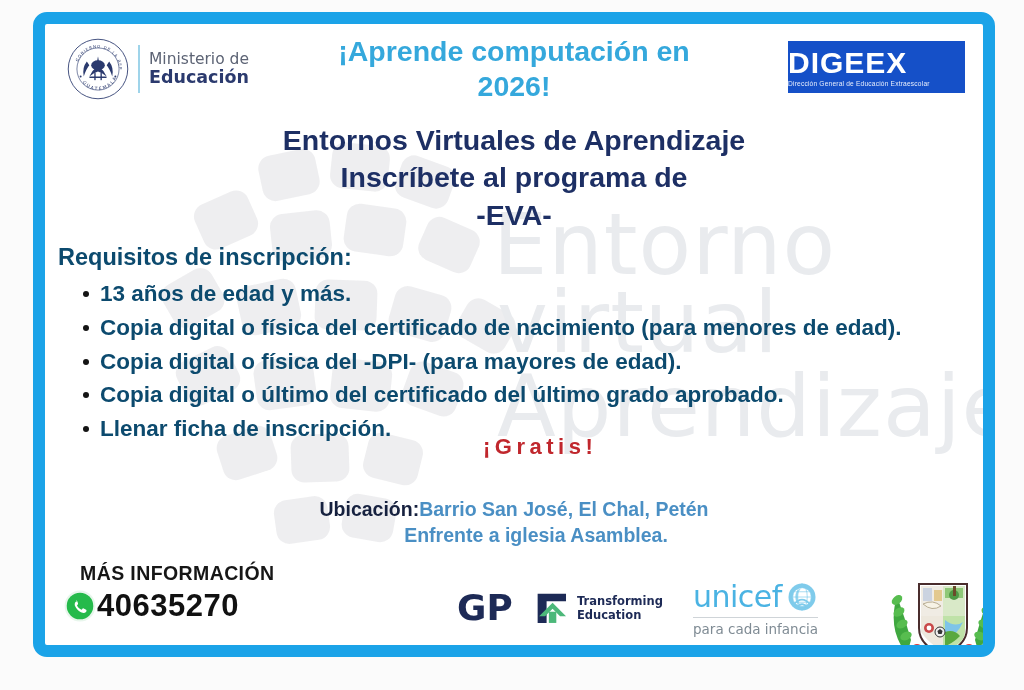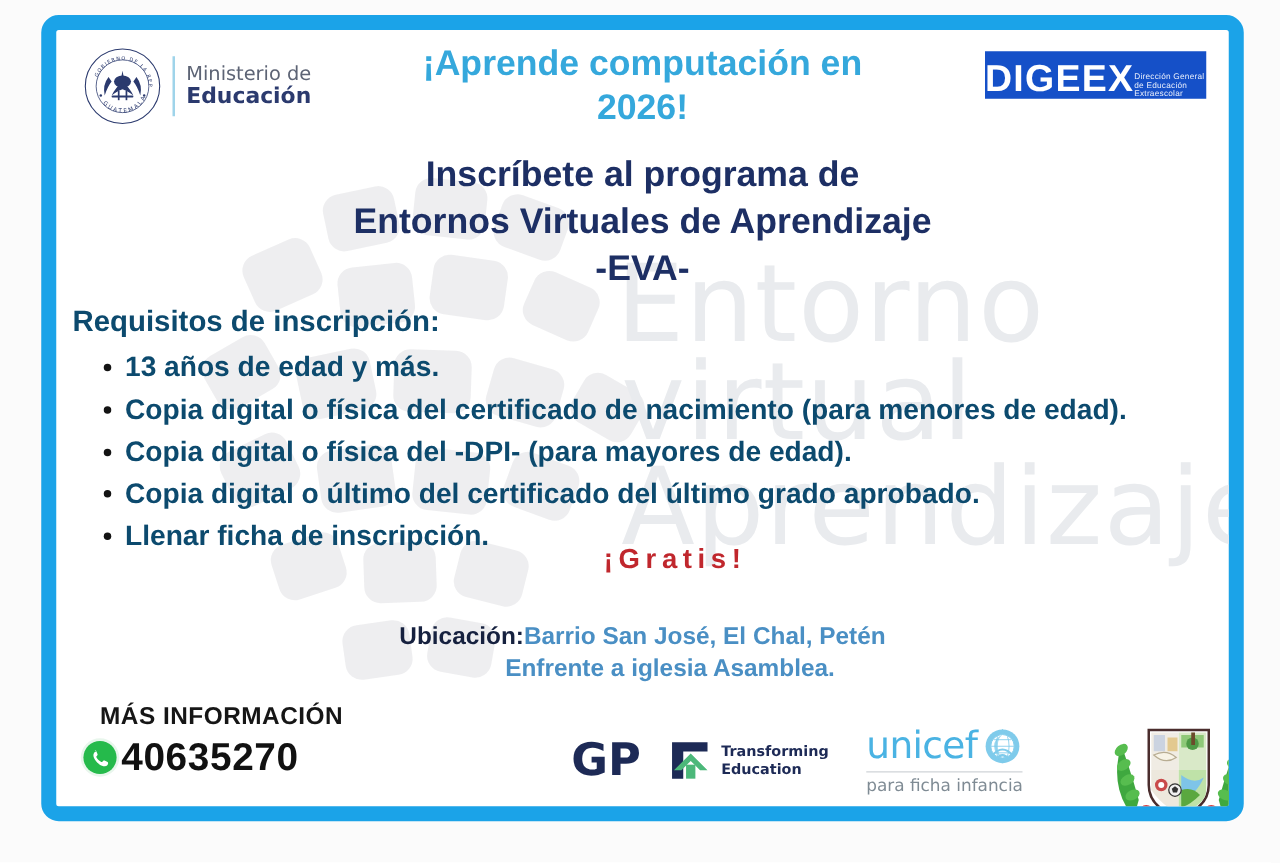--- a/index.html
+++ b/index.html
@@ -82,25 +82,25 @@
     font-family: "DejaVu Sans", sans-serif;
   }
   .mineduc-txt .l1 { font-size: 15.5px; color: #5d6475; font-weight: 400; }
   .mineduc-txt .l2 { font-size: 17.5px; font-weight: 700; color: #2b3a6e; }
 
   .digeex {
     position: absolute;
     right: 18px;
     top: 17px;
     width: 177px;
-    height: 38px;
+    height: 52px;
     background: #1550c8;
     display: flex;
-    flex-direction: row;
-    align-items: flex-end;
+    flex-direction: column;
+    align-items: flex-start;
     justify-content: center;
     z-index: 3;
   }
   .digeex .big {
     color: #ffffff;
     font-weight: 700;
     font-size: 30px;
     letter-spacing: 1px;
     line-height: 1;
     font-family: "Liberation Sans", sans-serif;
@@ -366,22 +366,22 @@
         <div class="big">DIGEEX</div>
         <div class="small">Dirección General de Educación Extraescolar</div>
       </div>
 
       <div class="title-block">
         <div class="t-cyan">
           <div>¡Aprende computación en</div>
           <div>2026!</div>
         </div>
         <div class="t-navy">
+          <div>Entornos Virtuales de Aprendizaje</div>
           <div>Inscríbete al programa de</div>
-          <div>Entornos Virtuales de Aprendizaje</div>
           <div>-EVA-</div>
         </div>
       </div>
 
       <div class="req">
         <p class="req-head">Requisitos de inscripción:</p>
         <ul>
           <li>13 años de edad y más.</li>
           <li>Copia digital o física del certificado de nacimiento (para menores de edad).</li>
           <li>Copia digital o física del -DPI- (para mayores de edad).</li>
@@ -430,21 +430,21 @@
             <circle cx="20" cy="20" r="12.5" fill="#ffffff"></circle>
             <circle cx="20" cy="20" r="12.5" fill="none" stroke="#7fcbeb" stroke-width="1"></circle>
             <path d="M20 8 a12.5 12.5 0 0 0 0 24 a7 12.5 0 0 1 0 -24z" fill="#9fd9f0"></path>
             <path d="M7.5 20 h25 M11 13 h18 M11 27 h18" stroke="#7fcbeb" stroke-width=".9" fill="none"></path>
             <path d="M20 2 q-7 6 -7 18 q0 12 7 18 q7 -6 7 -18 q0 -12 -7 -18z" fill="none" stroke="#7fcbeb" stroke-width=".9"></path>
             <path d="M13 34 q7 -9 14 0" fill="none" stroke="#7fcbeb" stroke-width="2.6"></path>
             <path d="M9 30 q11 -13 22 0" fill="none" stroke="#7fcbeb" stroke-width="2.2"></path>
           </svg>
         </div>
         <div class="unicef-rule"></div>
-        <div class="unicef-tag">para ficha infancia</div>
+        <div class="unicef-tag">para cada infancia</div>
       </div>
 
       <svg class="muni" viewBox="0 0 124 96">
         <g fill="#3fa83f">
           <path d="M26 84 Q6 60 16 26 Q24 48 30 70 Z"></path>
           <path d="M98 84 Q118 60 108 26 Q100 48 94 70 Z"></path>
         </g>
         <g fill="#57bd4f">
           <ellipse cx="16" cy="30" rx="6" ry="4" transform="rotate(-40 16 30)"></ellipse>
           <ellipse cx="18" cy="42" rx="6" ry="4" transform="rotate(-35 18 42)"></ellipse>

